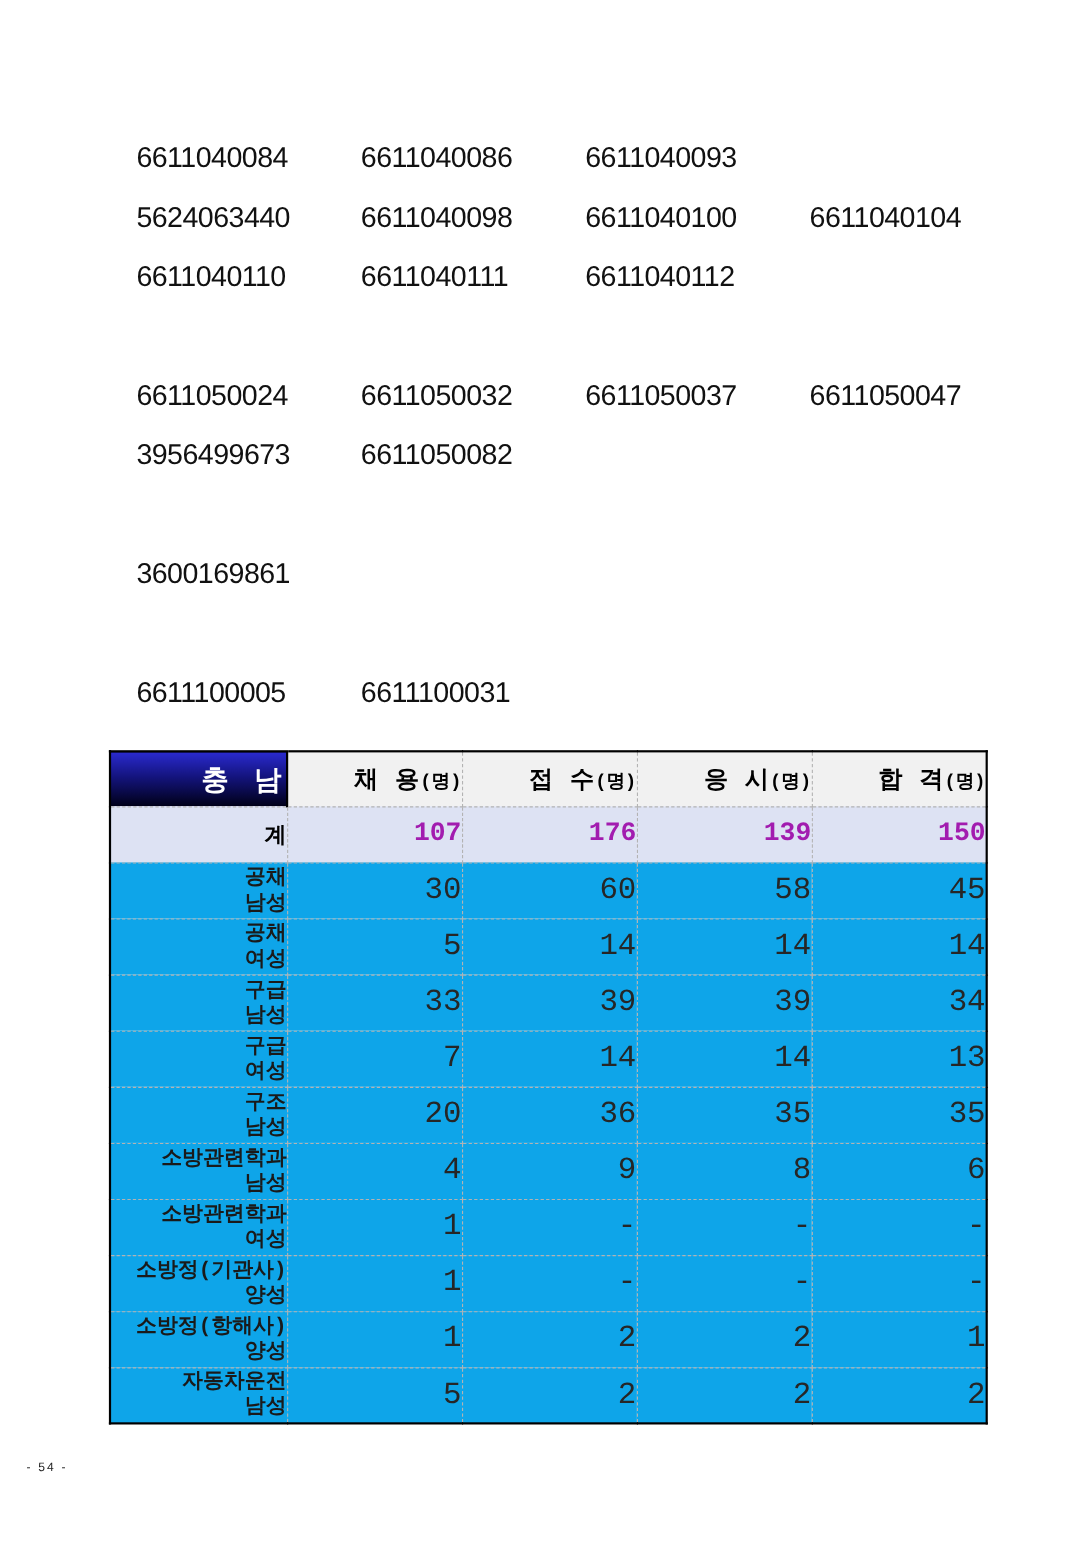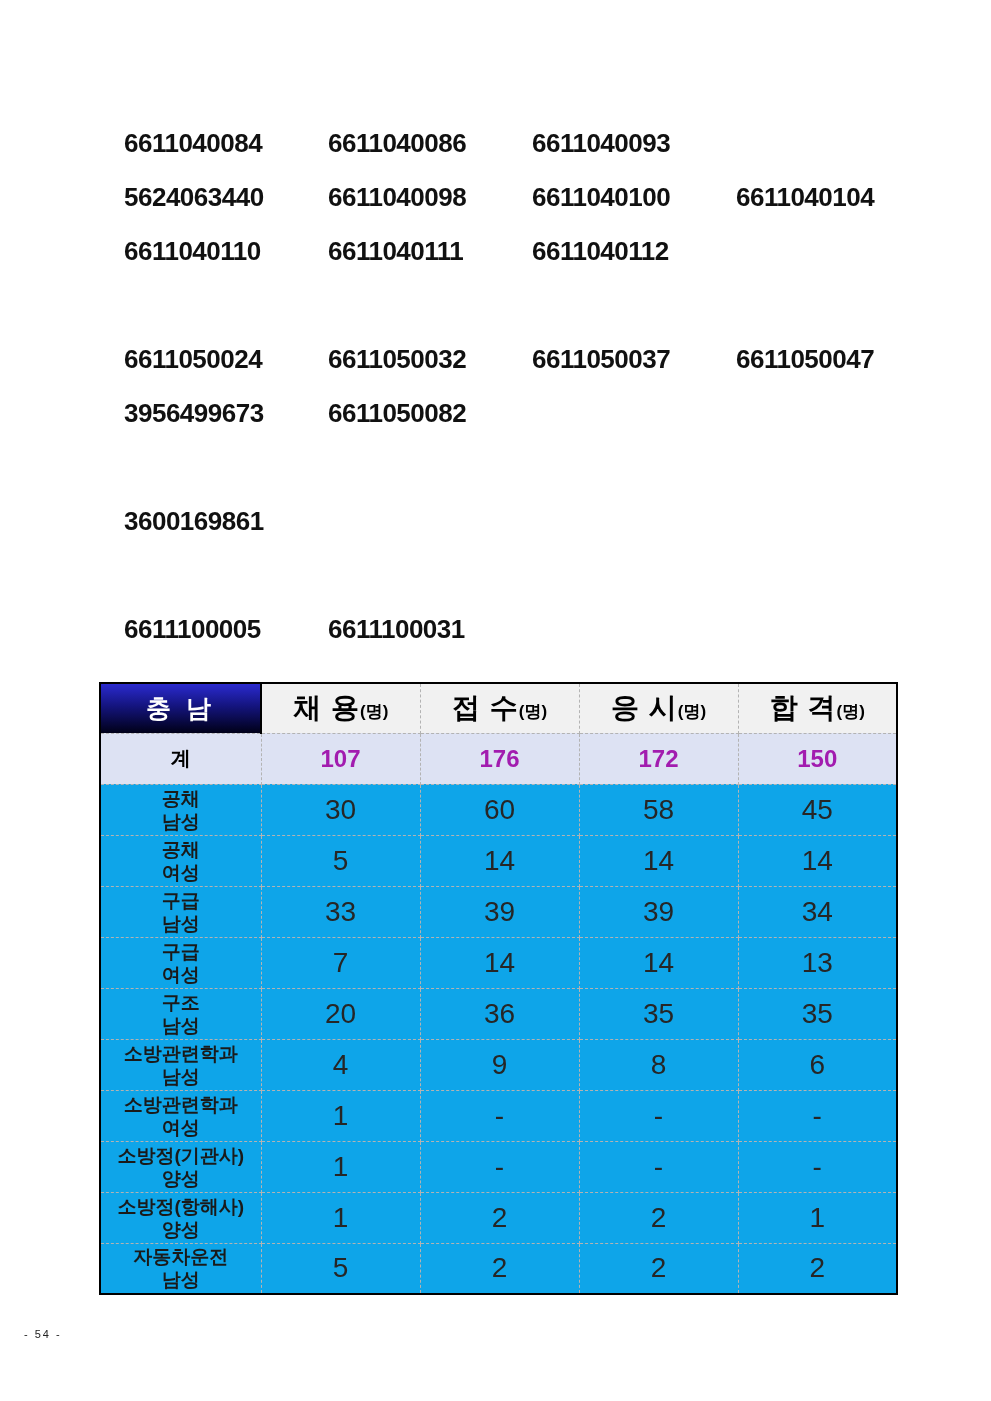--- a/index.html
+++ b/index.html
@@ -30,58 +30,59 @@
   }
   .num-row {
     height: 54px;
     display: flex;
     align-items: center;
   }
   .num-cell {
     display: inline-block;
     width: 204px;
     font-size: 26px;
-    font-weight: bold;
+    font-weight: normal;
     letter-spacing: -0.5px;
     color: #111111;
     white-space: nowrap;
   }
 
   
   .stats-table {
     margin-left: 99px;
     margin-top: 26px;
     width: 797px;
     border-collapse: collapse;
     table-layout: fixed;
     border: 2px solid var(--solid-border);
   }
   .stats-table th, .stats-table td {
     border: 1px dashed var(--dash-border);
     padding: 0;
-    text-align: center;
+    text-align: right;
     vertical-align: middle;
+    font-family: Liberation Mono, monospace;
   }
   .stats-table thead tr { height: 50px; }
   .region-cell {
     background: linear-gradient(180deg, var(--grad-top) 0%, var(--grad-mid) 45%, var(--grad-bottom) 100%);
     color: #ffffff;
     font-size: 25px;
     font-weight: bold;
     letter-spacing: 4px;
     border-right: 2px solid var(--solid-border) !important;
     border-top: 2px solid var(--solid-border);
     border-left: 2px solid var(--solid-border);
   }
   .col-head {
     background: var(--header-bg);
     color: #000000;
     font-weight: bold;
   }
-  .col-label { font-size: 28px; letter-spacing: 1px; }
+  .col-label { font-size: 22px; letter-spacing: 1px; }
   .col-suffix { font-size: 17px; }
   .total-row { height: 51px; background: var(--total-bg); }
   .total-label {
     font-size: 20px;
     font-weight: bold;
     color: #000000;
   }
   .total-value {
     font-size: 24px;
     font-weight: bold;
@@ -172,21 +173,21 @@
           <th class="col-head"><span class="col-label">접 수</span><span class="col-suffix">(명)</span></th>
           <th class="col-head"><span class="col-label">응 시</span><span class="col-suffix">(명)</span></th>
           <th class="col-head"><span class="col-label">합 격</span><span class="col-suffix">(명)</span></th>
         </tr>
     </thead>
     <tbody>
         <tr class="total-row">
           <td class="total-label">계</td>
           <td class="total-value">107</td>
           <td class="total-value">176</td>
-          <td class="total-value">172</td>
+          <td class="total-value">139</td>
           <td class="total-value">150</td>
         </tr>
         <tr class="data-row">
           <td class="row-label">
             <div>공채</div>
             <div>남성</div>
           </td>
           <td class="data-value">30</td>
           <td class="data-value">60</td>
           <td class="data-value">58</td>

